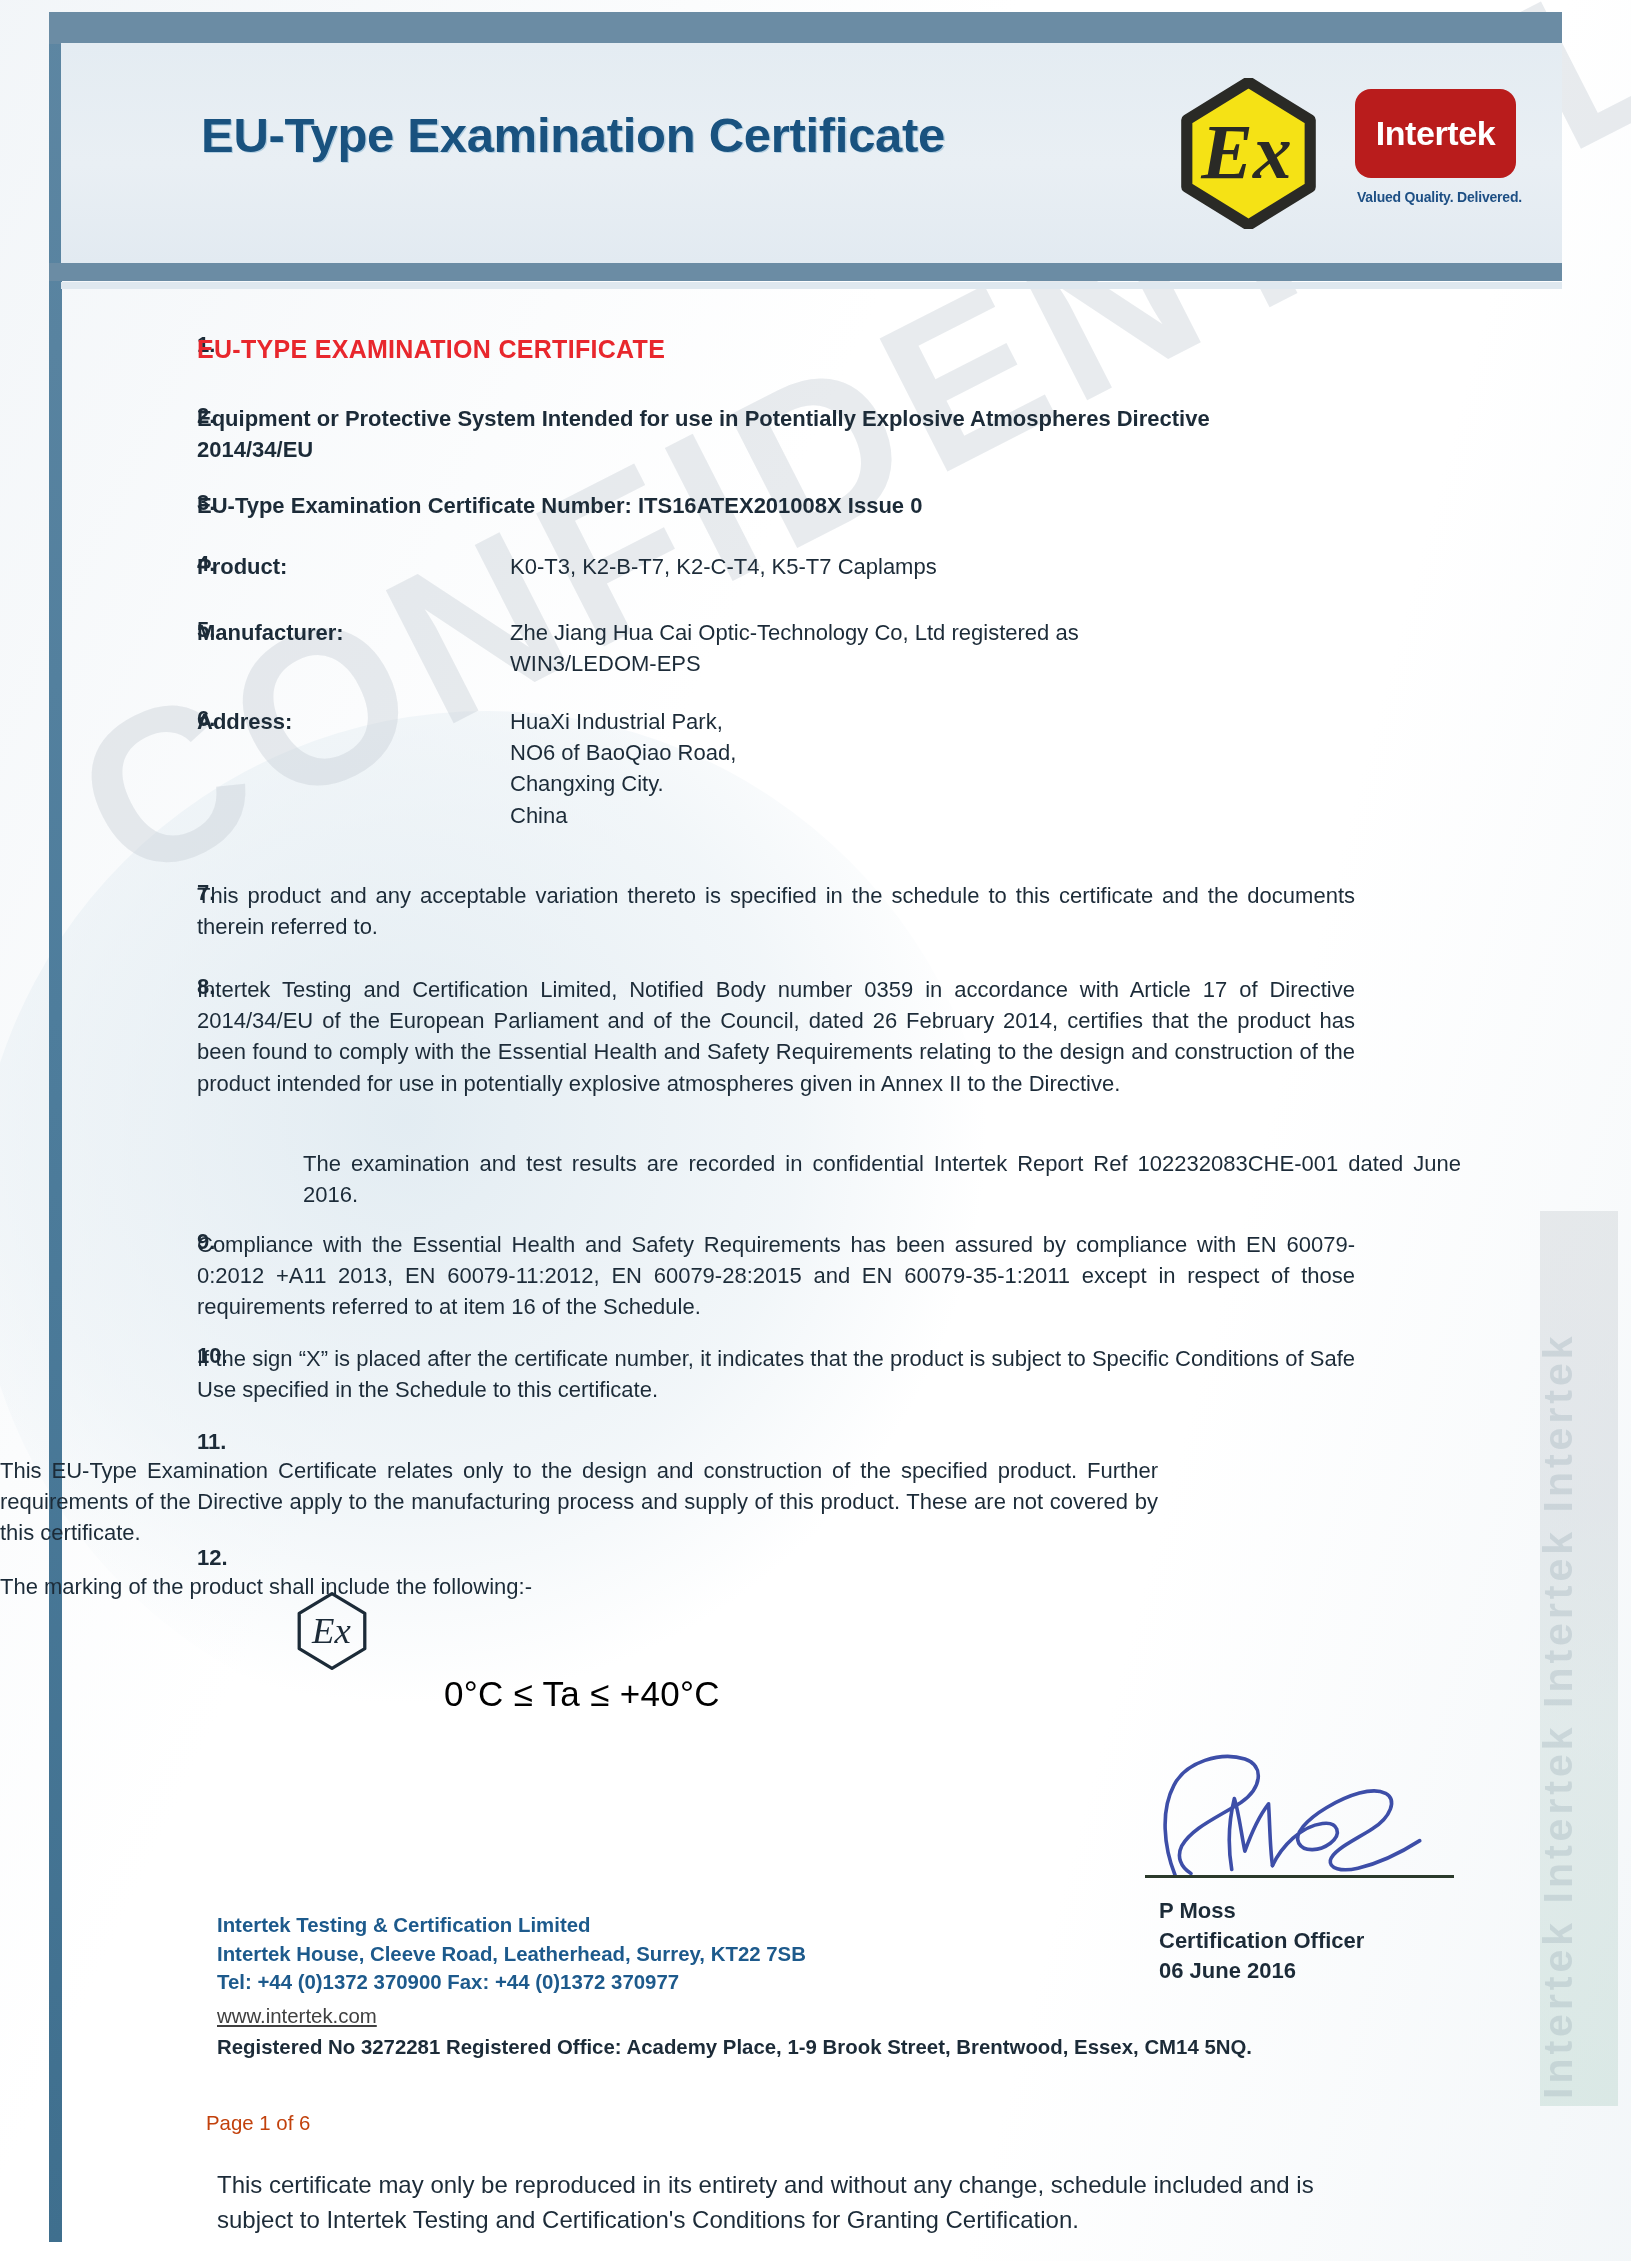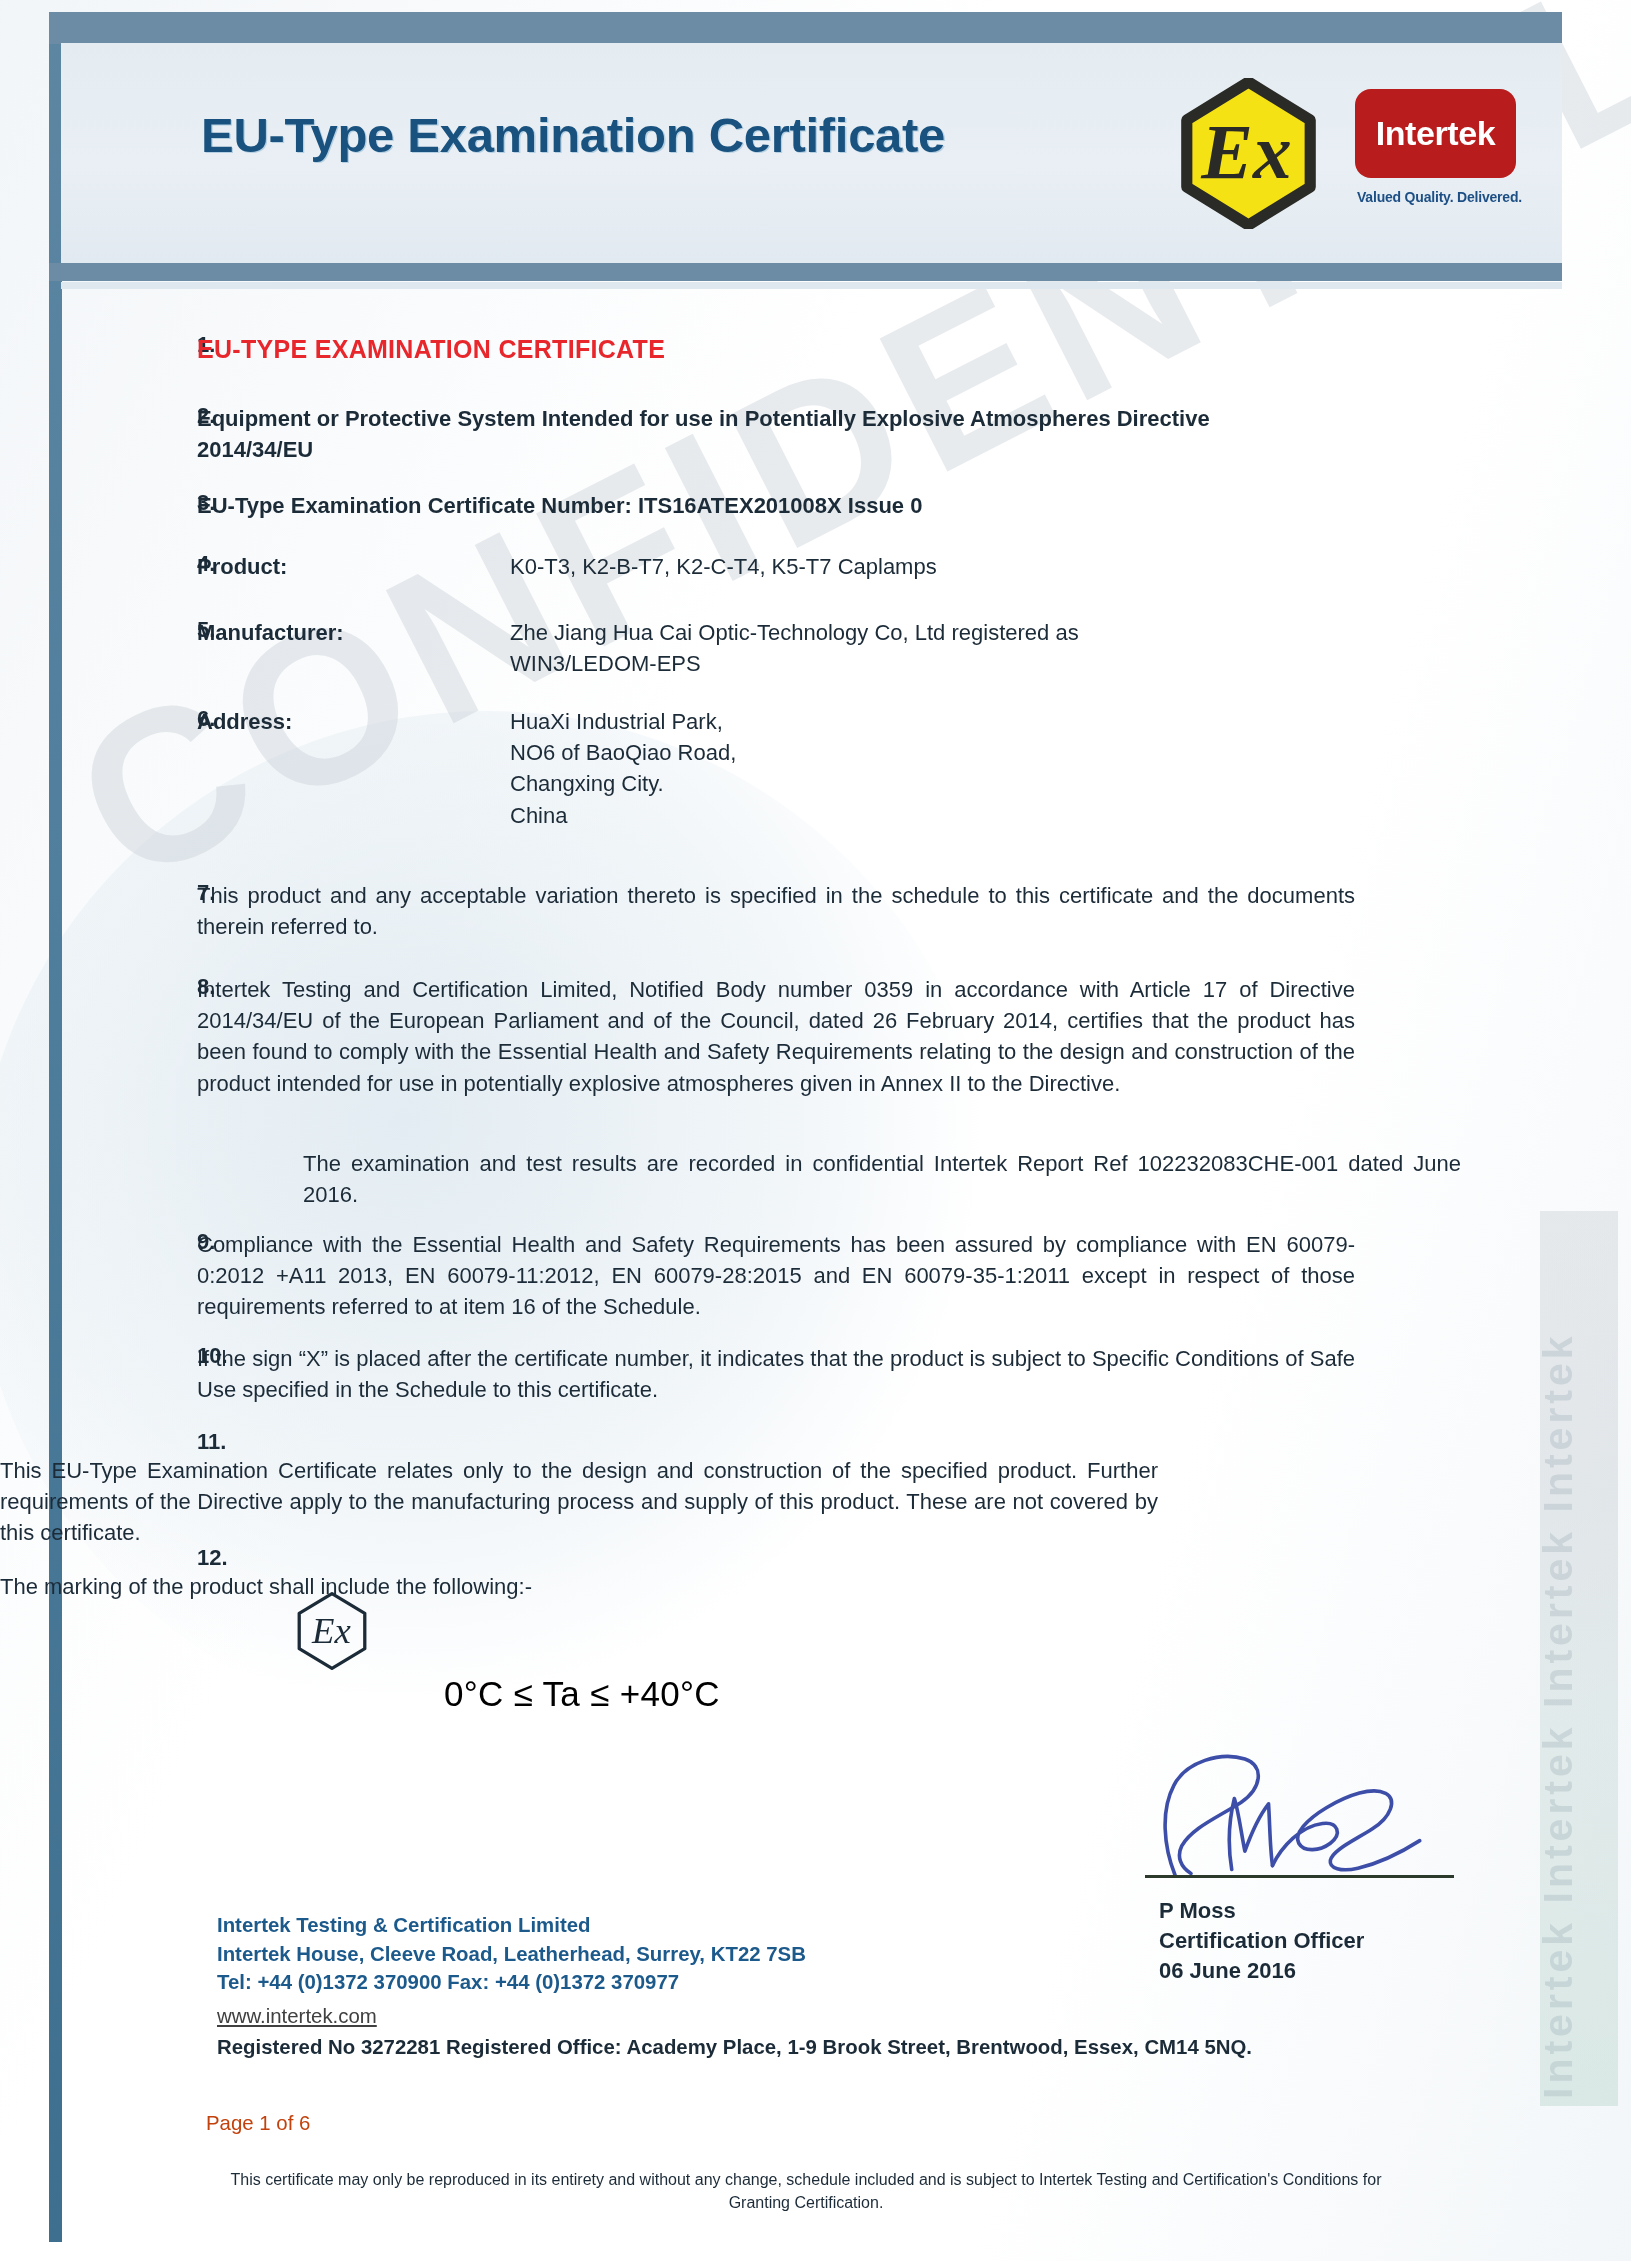--- a/index.html
+++ b/index.html
@@ -347,22 +347,21 @@
     left: 206px;
     top: 2112px;
     font-size: 20.4px;
     color: #c2410c;
   }
   .disclaimer {
     position: absolute;
     left: 217px;
     top: 2168px;
     width: 1178px;
-    text-align: center;
-    font-size: 16px;
+    font-size: 24px;
     color: #1c2b38;
     line-height: 1.45;
   }
 </style>
 </head>
 <body>
 
 <div class="page">
 
   <div class="paper-tint"></div>

